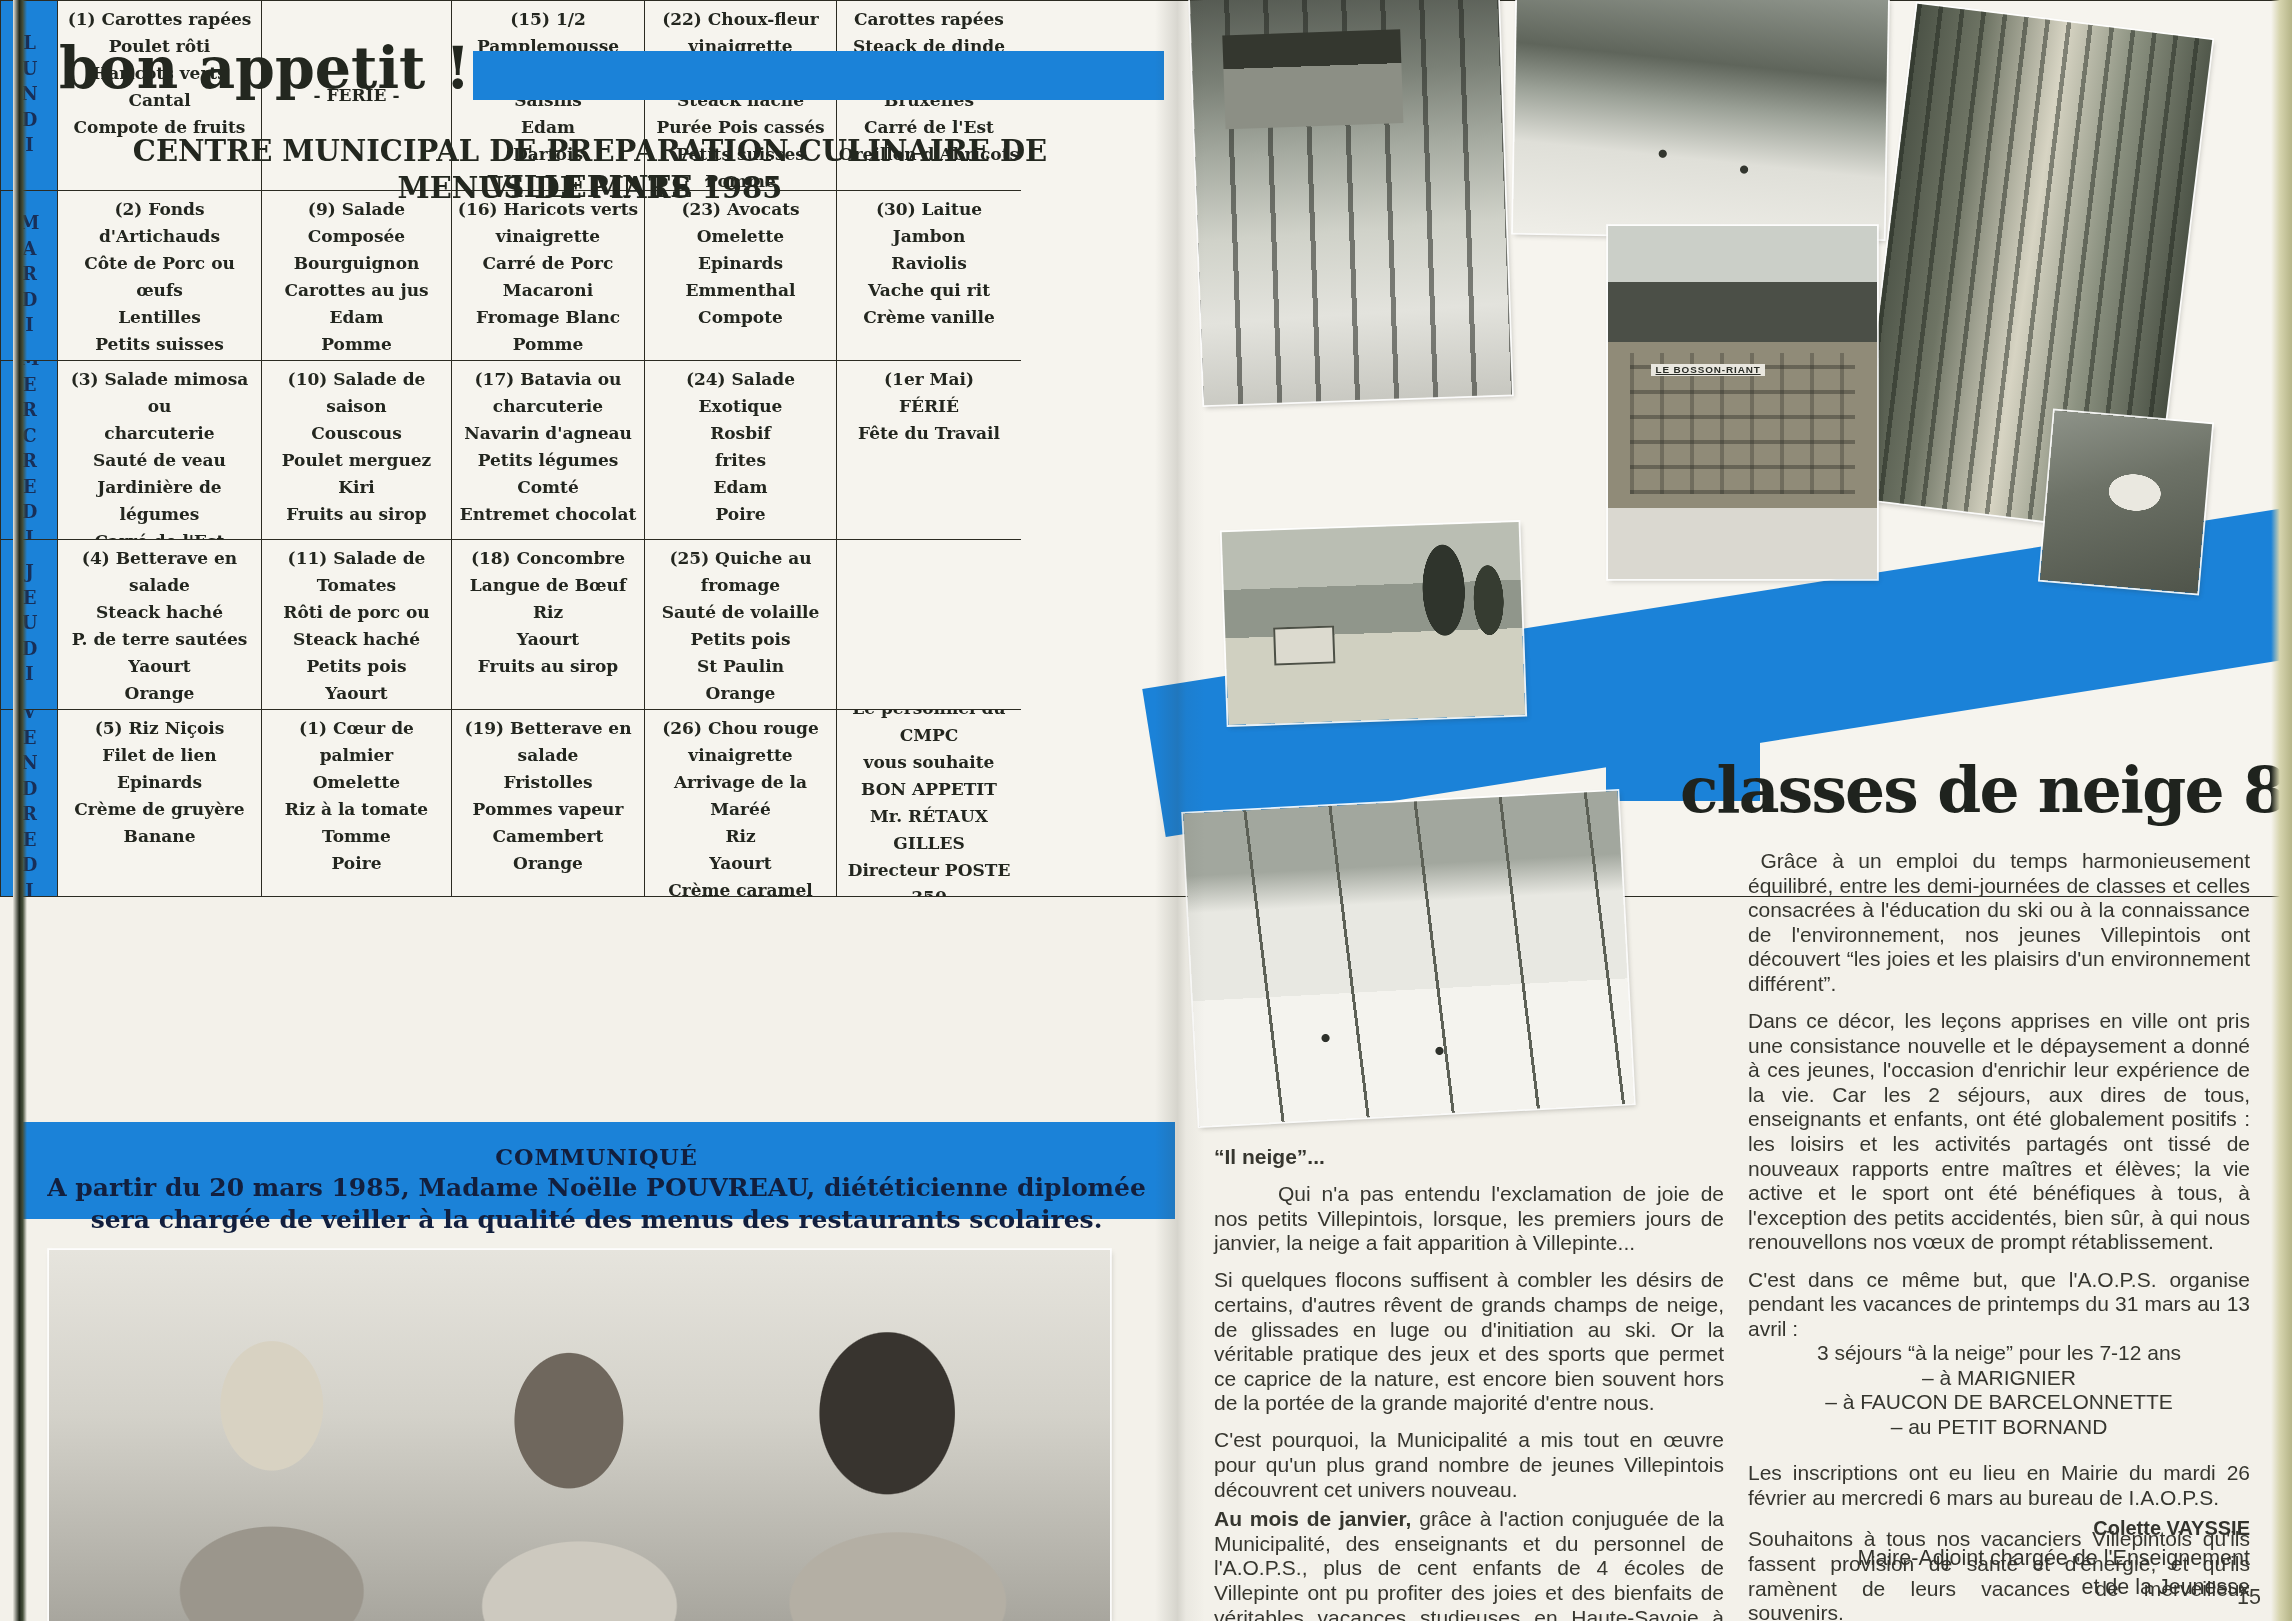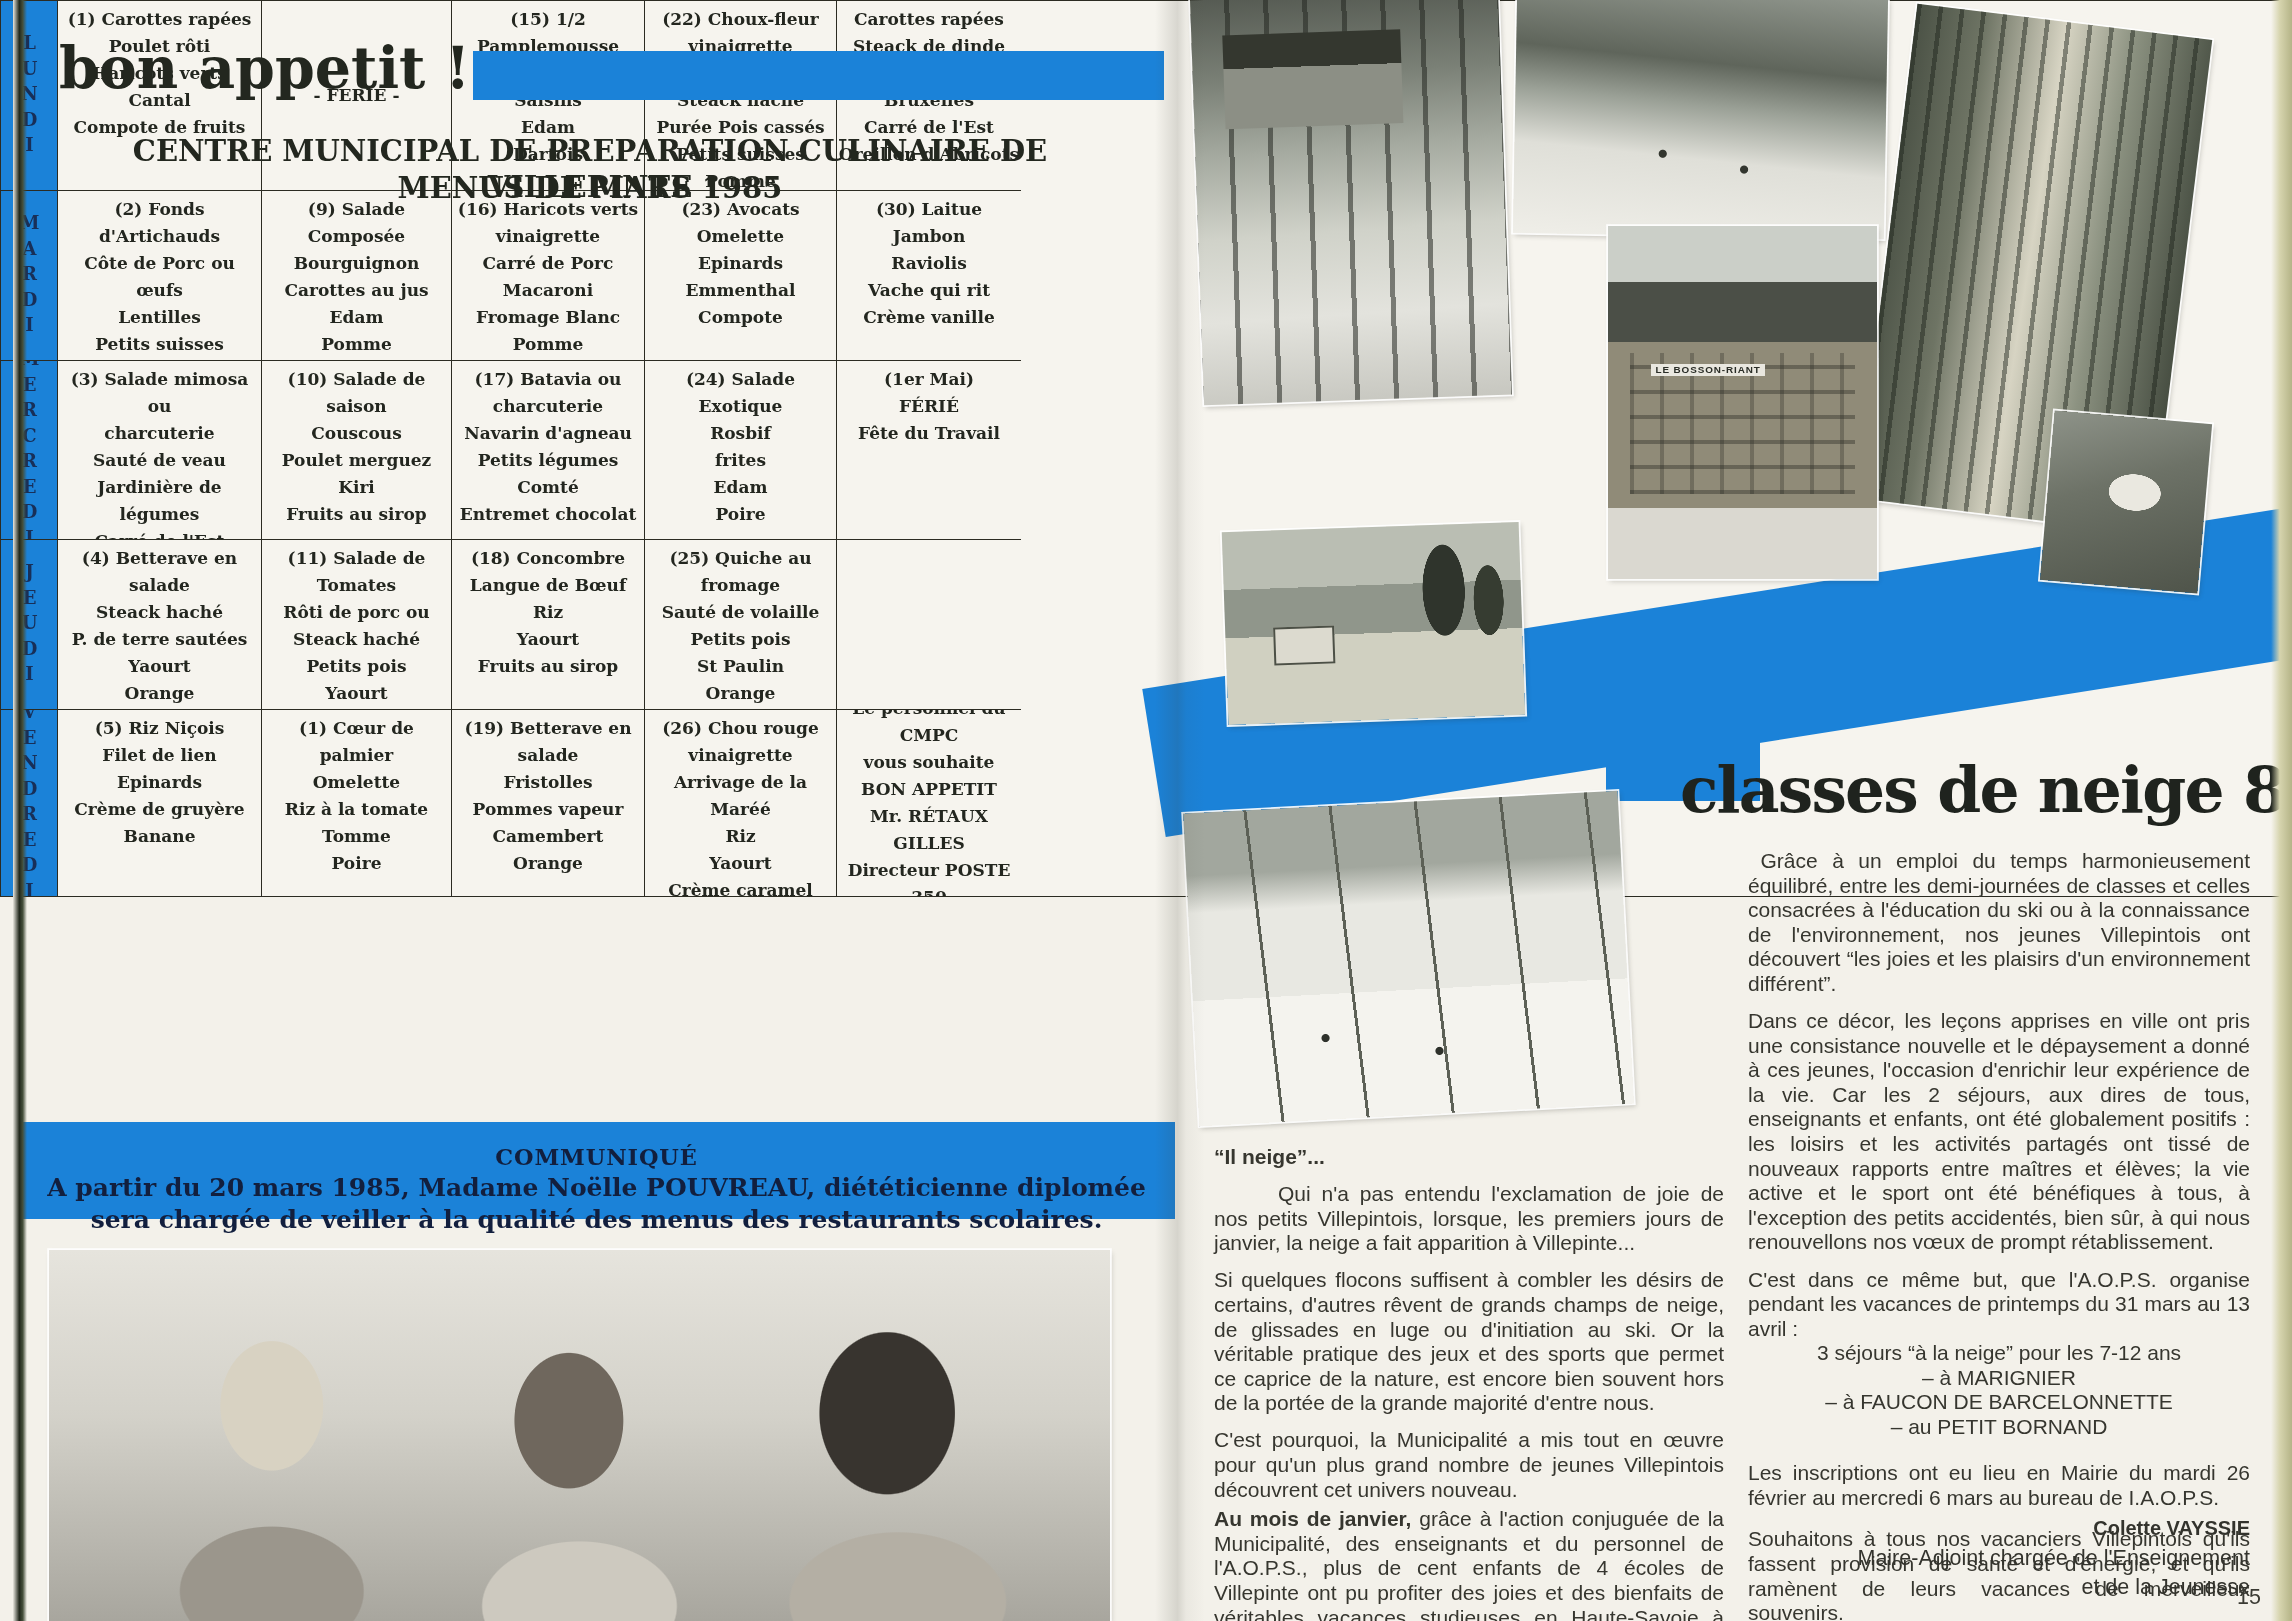--- a/index.html
+++ b/index.html
@@ -73,21 +73,21 @@
     background:
       repeating-linear-gradient(90deg,rgba(26,32,24,.45) 0 4.5px,rgba(0,0,0,0) 4.5px 21.5px),
       linear-gradient(92deg,#4a5145 0%,#6e7464 22%,#d7d4c3 48%,#8c9281 70%,#444b3f 100%);}
   .ph-chalet{left:1608px;top:226px;width:269px;height:353px;
     background:linear-gradient(180deg,#cbcfc8 0 16%,#4b4f47 16% 33%,#908b78 33% 80%,#dad8d0 80% 100%);}
   .ph-chalet .win{position:absolute;left:8%;top:36%;width:84%;height:40%;
     background:
       repeating-linear-gradient(0deg,rgba(38,38,32,.38) 0 3.6px,rgba(0,0,0,0) 3.6px 25px),
       repeating-linear-gradient(90deg,rgba(38,38,32,.30) 0 3.6px,rgba(0,0,0,0) 3.6px 30px);}
   .chalet-sign{position:absolute;left:16%;top:39%;background:#e9e7df;color:#2a2d27;
-    font:700 9.9px/12.5px "Liberation Sans",sans-serif;letter-spacing:0.9px;padding:0 4.5px;}
+    font:700 9.9px/12.5px "Liberation Sans",sans-serif;letter-spacing:0.9px;padding:0 4.5px;text-decoration:underline;}
   .ph-meadow{left:1225px;top:527px;width:297px;height:193px;transform:rotate(-2deg);
     background:
       radial-gradient(38px 82px at 74% 34%,#2f342c 0 55%,rgba(0,0,0,0) 56%),
       radial-gradient(27px 63px at 89% 40%,#363c31 0 55%,rgba(0,0,0,0) 56%),
       linear-gradient(180deg,#babeb3 0 30%,#90968b 30% 55%,#d0d0c1 55% 100%);}
   .ph-meadow::after{content:"";position:absolute;left:16%;top:50%;width:57px;height:34px;
     background:#dcdacf;border:2.7px solid #4c5046;}
   .ph-snow{left:1191px;top:802px;width:435px;height:313px;transform:rotate(-3deg);
     background:
       radial-gradient(circle 4.5px at 30% 74%,#2e312b 0 3.6px,rgba(0,0,0,0) 4.5px),

